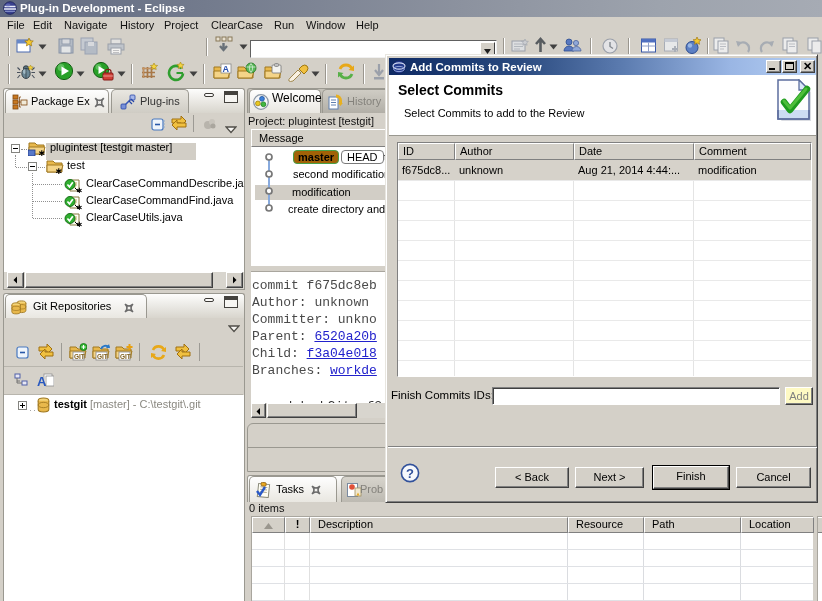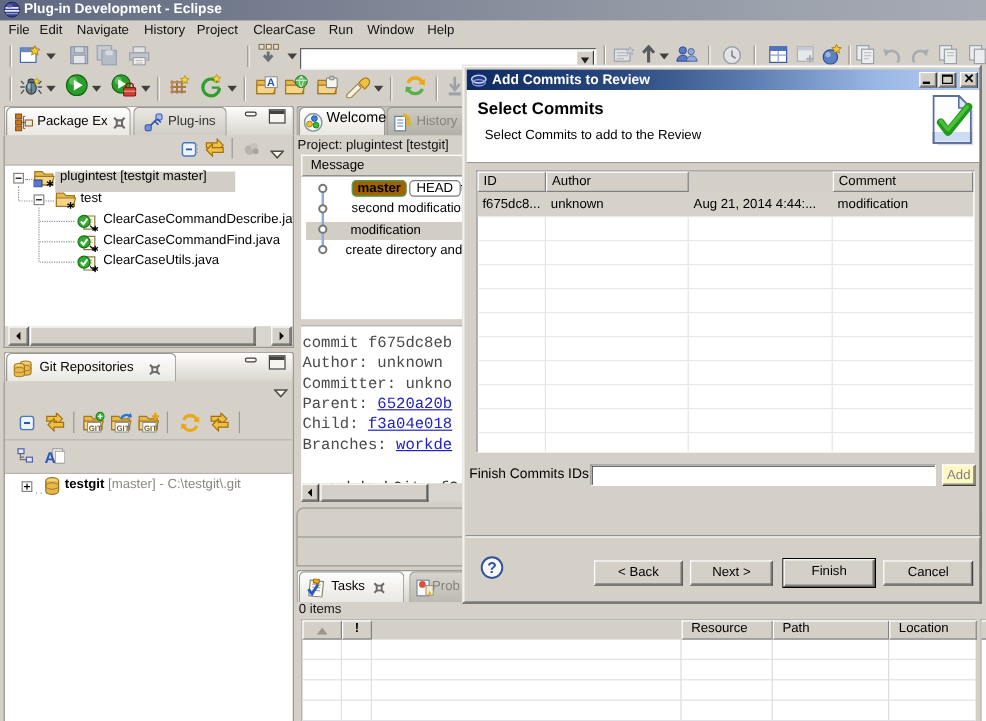--- a/index.html
+++ b/index.html
@@ -544,20 +544,21 @@
       <span class="abs" style="left:1px;top:0px">0 items</span>
     </div>
   <div class="abs white" style="left:4px;top:41px;width:562px;height:85px;border-top:1px solid #a9a69e;border-left:1px solid #a9a69e;">
     <div class="abs" style="left:0;top:0;width:561px;height:16px;background:#d4d0c8;font-size:11px;color:#000;">
       <div class="abs thcell" style="left:0;width:33px;">
           <svg class="abs" style="left:11px;top:5px" width="9" height="6" viewBox="0 0 9 6">
             <path d="M4.5 0 L9 6 L0 6 Z" fill="#9a968e"></path>
           </svg>
         </div>
       <div class="abs thcell" style="left:33px;width:25px;text-align:center;font-weight:bold;">!</div>
+      <div class="abs thcell" style="left:58px;width:258px;padding-left:7px;">Description</div>
       <div class="abs thcell" style="left:316px;width:76px;padding-left:7px;">Resource</div>
       <div class="abs thcell" style="left:392px;width:97px;padding-left:7px;">Path</div>
       <div class="abs thcell" style="left:489px;width:73px;padding-left:7px;">Location</div>
     </div>
     <div class="abs" style="left:32px;top:16px;width:1px;height:69px;background:#e0e0e0"></div>
     <div class="abs" style="left:57px;top:16px;width:1px;height:69px;background:#e0e0e0"></div>
     <div class="abs" style="left:315px;top:16px;width:1px;height:69px;background:#dadce0"></div>
     <div class="abs" style="left:391px;top:16px;width:1px;height:69px;background:#dadce0"></div>
     <div class="abs" style="left:488px;top:16px;width:1px;height:69px;background:#dadce0"></div>
     <div class="abs" style="left:0;top:32px;width:561px;height:1px;background:#dfe1e5"></div>
@@ -599,20 +600,21 @@
     <div class="abs" style="left:393px;top:2px;width:15px;height:13px;background:#d4d0c8;border:1px solid;border-color:#fff #404040 #404040 #fff;box-shadow:inset -1px -1px 0 #808080;">
         <div class="abs" style="left:2px;top:1px;width:9px;height:8px;border:1px solid #000;border-top:2px solid #000;"></div>
       </div>
     <div class="abs" style="left:411px;top:2px;width:15px;height:13px;background:#d4d0c8;border:1px solid;border-color:#fff #404040 #404040 #fff;box-shadow:inset -1px -1px 0 #808080;font-size:11px;font-weight:bold;color:#000;text-align:center;line-height:11px;">✕</div>
   </div>
 
   <div class="abs white" style="left:11px;top:87px;width:415px;height:235px;border:1px solid;border-color:#808080 #fff #fff #808080;">
     <div class="abs" style="left:0;top:0;width:413px;height:17px;background:#d4d0c8;font-size:11px;color:#000;">
       <div class="abs" style="left:0;top:0;width:57px;height:17px;border:1px solid;border-color:#fff #808080 #808080 #fff;padding:1px 0 0 4px;">ID</div>
       <div class="abs" style="left:57px;top:0;width:119px;height:17px;border:1px solid;border-color:#fff #808080 #808080 #fff;padding:1px 0 0 4px;">Author</div>
+      <div class="abs" style="left:176px;top:0;width:120px;height:17px;border:1px solid;border-color:#fff #808080 #808080 #fff;padding:1px 0 0 4px;">Date</div>
       <div class="abs" style="left:296px;top:0;width:117px;height:17px;border:1px solid;border-color:#fff #808080 #808080 #fff;padding:1px 0 0 4px;">Comment</div>
     </div>
     <div class="abs" style="left:0;top:17px;width:413px;height:20px;background:#d6d2ca;font-size:11px;color:#000;">
       <span class="abs" style="left:4px;top:4px">f675dc8...</span>
       <span class="abs" style="left:61px;top:4px">unknown</span>
       <span class="abs" style="left:180px;top:4px">Aug 21, 2014 4:44:...</span>
       <span class="abs" style="left:300px;top:4px">modification</span>
     </div>
     <div class="abs" style="left:56px;top:37px;width:1px;height:196px;background:#e4e4e4"></div>
     <div class="abs" style="left:175px;top:37px;width:1px;height:196px;background:#e4e4e4"></div>

